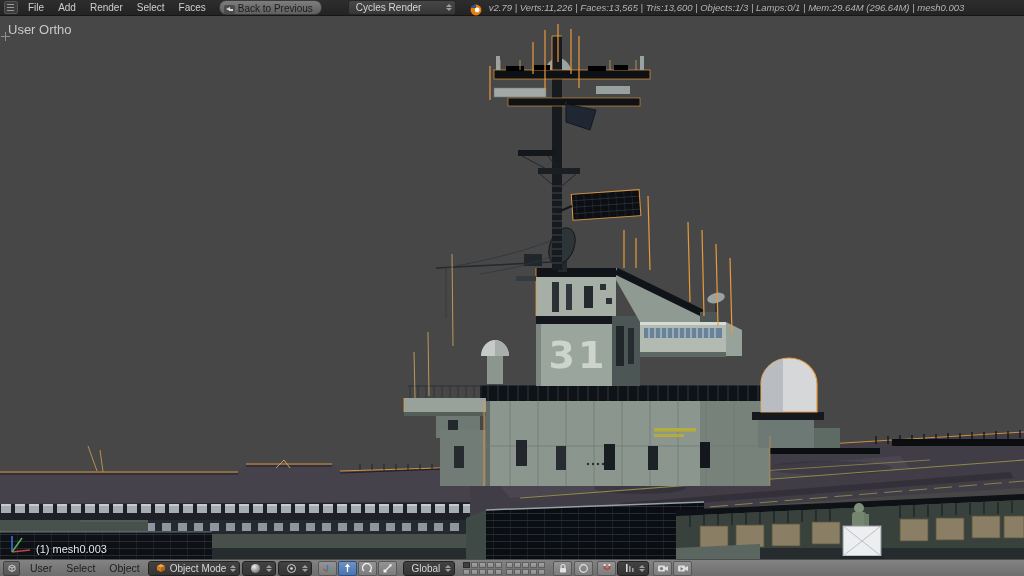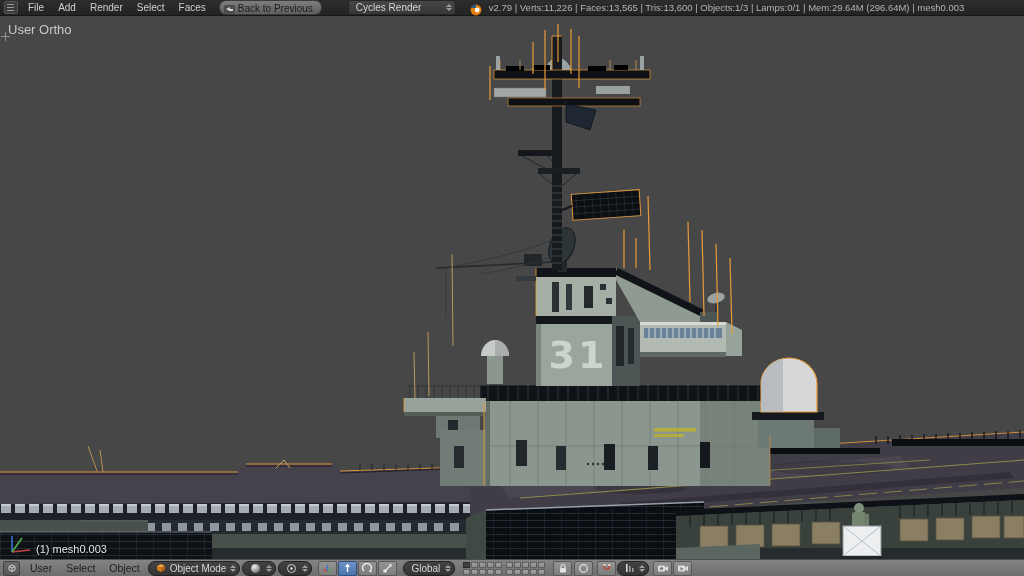--- a/index.html
+++ b/index.html
@@ -21,38 +21,38 @@
     border-bottom:2.5px solid transparent;border-right:4px solid #d8d8d8;}
   .backglyph:after{content:"";position:absolute;left:5px;top:3.5px;width:4px;height:2px;background:#d8d8d8;}
   .dd{height:13px;display:flex;align-items:center;background:linear-gradient(#464646,#373737);
     border:1px solid #262626;border-radius:3px;color:#d6d6d6;font-size:10px;padding:0 3px 0 7px;gap:5px;}
   .dd.topdd{margin-left:26px;min-width:96px;justify-content:space-between;}
   .stepper{display:flex;flex-direction:column;gap:1px;}
   .stepper i{display:block;width:0;height:0;border-left:3px solid transparent;border-right:3px solid transparent;}
   .stepper i.up{border-bottom:3px solid #9d9d9d;}
   .stepper i.dn{border-top:3px solid #9d9d9d;}
   .blogo{width:12px;height:12px;margin-left:14px;position:relative;}
-  .stats{color:#b4b4b4;font-size:9.5px;margin-left:7px;white-space:nowrap;letter-spacing:0;}
+  .stats{color:#b4b4b4;font-size:9.5px;margin-left:7px;white-space:nowrap;letter-spacing:0;font-style:italic;}
   
   #viewport{position:absolute;left:0;top:16px;width:1024px;height:543px;background:#474747;}
   #viewport svg{position:absolute;left:0;top:0;}
   .vp-label{position:absolute;left:8px;top:6px;color:#c9c9c9;font-size:13px;}
   .obj-label{position:absolute;left:36px;top:527px;color:#e6e6e6;font-size:11px;
     text-shadow:1px 1px 1px rgba(0,0,0,.7);}
   .plus-tab{position:absolute;left:1px;top:16px;width:9px;height:9px;}
   .plus-tab:before{content:"";position:absolute;left:0;top:4px;width:9px;height:1px;background:#8f8f8f;}
   .plus-tab:after{content:"";position:absolute;left:4px;top:0;width:1px;height:9px;background:#8f8f8f;}
   
   #bottombar{position:absolute;left:0;top:559px;width:1024px;height:17px;
     background:linear-gradient(#838383,#6d6d6d);border-top:1px solid #4d4d4d;
     display:flex;align-items:center;box-sizing:border-box;padding-left:3px;gap:2px;}
   .bmenu{color:#1d1d1d;font-size:10.5px;padding:0 6px;line-height:16px;cursor:default;}
   .bed-icon{width:15px;height:13px;background:linear-gradient(#6a6a6a,#565656);border:1px solid #424242;
     border-radius:2px;display:flex;align-items:center;justify-content:center;margin-right:2px;}
-  .dd.dark{background:linear-gradient(#424242,#343434);border-color:#222;height:13px;border-radius:7px;}
+  .dd.dark{background:linear-gradient(#424242,#343434);border-color:#222;height:13px;}
   .ibtn{height:13px;min-width:15px;background:linear-gradient(#949494,#7c7c7c);border:1px solid #585858;
     border-radius:2px;display:flex;align-items:center;justify-content:center;padding:0 1px;}
   .ibtn.pressed{background:linear-gradient(#6d92c6,#4a74ae);border-color:#2f4f7e;}
   .grp{display:flex;align-items:center;gap:1px;margin-left:4px;}
   .layers{display:flex;gap:4px;margin-left:6px;}
   .lgrid{display:grid;grid-template-columns:repeat(5,7px);grid-template-rows:repeat(2,6px);gap:1px;}
   .lcell{background:linear-gradient(#a2a2a2,#8d8d8d);border:1px solid #5f5f5f;box-sizing:border-box;}
   .lcell.on{background:#3f3f3f;border-color:#2c2c2c;}
 </style>
 </head>

